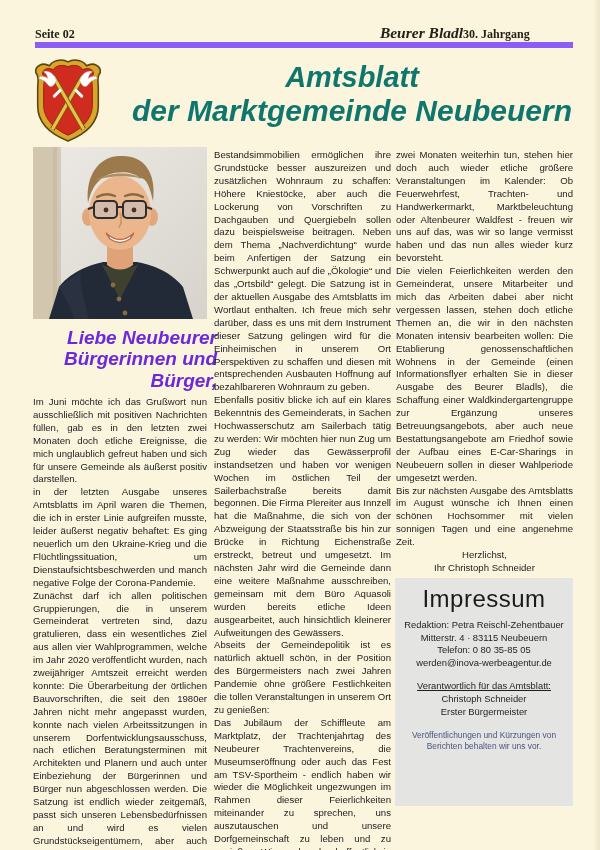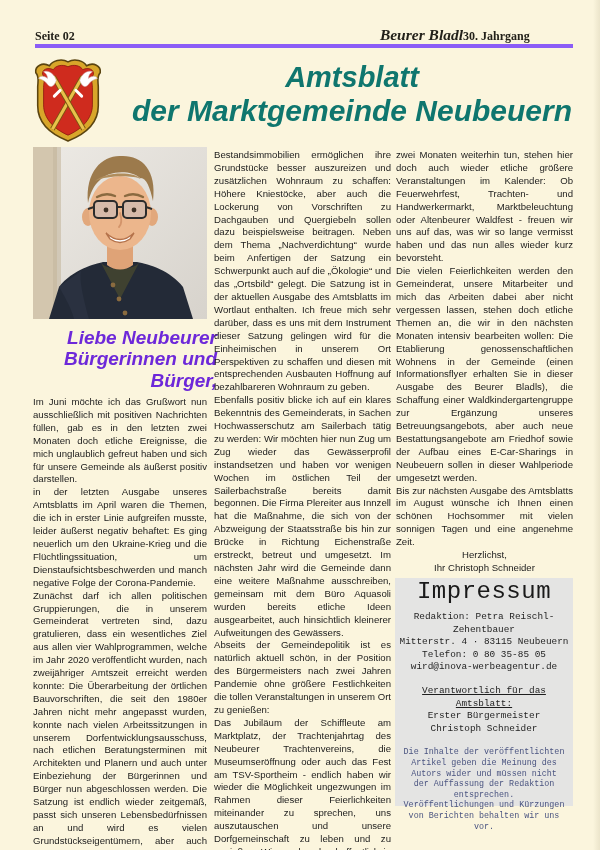--- a/index.html
+++ b/index.html
@@ -10,21 +10,21 @@
     background:#fbf5dd; overflow:hidden; color:#1c1c1c;
   }
   .page-edge {
     position:absolute; right:0; top:0; width:7px; height:100%;
     background:linear-gradient(to right, rgba(0,0,0,0), rgba(120,110,70,0.12));
   }
   
   .header {
     position:absolute; left:35px; top:30px; width:538px; height:18px;
     display:flex; justify-content:space-between; align-items:flex-end;
-    border-bottom:4px solid #8b5cf6;
+    border-bottom:6px solid #8b5cf6;
     font-family:"Liberation Serif", serif; font-weight:bold; color:#23211a;
   }
   .header .side { font-size:12px; width:110px; }
   .header .right { }
   .header .mast { font-size:15.5px; font-style:italic; text-align:right; flex:1; }
   
   .crest { position:absolute; left:28px; top:57px; width:80px; height:86px; }
   .title-block {
     position:absolute; left:112px; top:62px; width:480px; text-align:center;
     font-weight:bold; font-style:italic; color:#0f766e; line-height:1.1;
@@ -41,21 +41,21 @@
   
   .col { position:absolute; font-size:9.6px; line-height:12.9px; text-align:justify; }
   .col p { margin:0; }
   .col-left  { left:33px;  top:396px; width:174px; }
   .col-mid   { left:214px; top:149px; width:177px; }
   .col-right { left:396px; top:149px; width:177px; }
   .closing { text-align:center; }
   
   .impressum {
     position:absolute; left:395px; top:578px; width:178px; height:228px;
-    background:#e4e4e3; text-align:center; color:#1e1e1e; font-family:Liberation Mono, monospace;
+    background:#e4e4e3; text-align:center; color:#1e1e1e; padding-top:7px;
   }
   .impressum-title { font-size:24px; font-weight:400; letter-spacing:0.5px; color:#1a1a1a; margin-bottom:6px; }
   .imp-line { font-size:9.4px; line-height:12.6px; }
   .imp-gap { height:11px; }
   .imp-underline { text-decoration:underline; }
   .imp-disclaimer { font-size:8.4px; line-height:10.6px; color:#4a5480; margin-top:12px; padding:0 8px; }
 </style>
 </head>
 <body>
 
@@ -156,23 +156,22 @@
       <div>Herzlichst,</div>
       <div>Ihr Christoph Schneider</div>
     </div>
   </div>
 
   <div class="impressum">
     <div class="impressum-title">Impressum</div>
     <div class="imp-line">Redaktion: Petra Reischl-Zehentbauer</div>
     <div class="imp-line">Mitterstr. 4 · 83115 Neubeuern</div>
     <div class="imp-line">Telefon: 0 80 35-85 05</div>
-    <div class="imp-line">wird@inova-werbeagentur.de</div>
+    <div class="imp-line">werden@inova-werbeagentur.de</div>
     <div class="imp-gap"></div>
     <div class="imp-line imp-underline">Verantwortlich für das Amtsblatt:</div>
+    <div class="imp-line">Christoph Schneider</div>
     <div class="imp-line">Erster Bürgermeister</div>
-    <div class="imp-line">Christoph Schneider</div>
     <div class="imp-disclaimer">
-      <div>Die Inhalte der veröffentlichten Artikel geben die Meinung des Autors wider und müssen nicht der Auffassung der Redaktion entsprechen.</div>
       <div>Veröffentlichungen und Kürzungen von Berichten behalten wir uns vor.</div>
     </div>
   </div>
 </div>
 
 </body></html>

